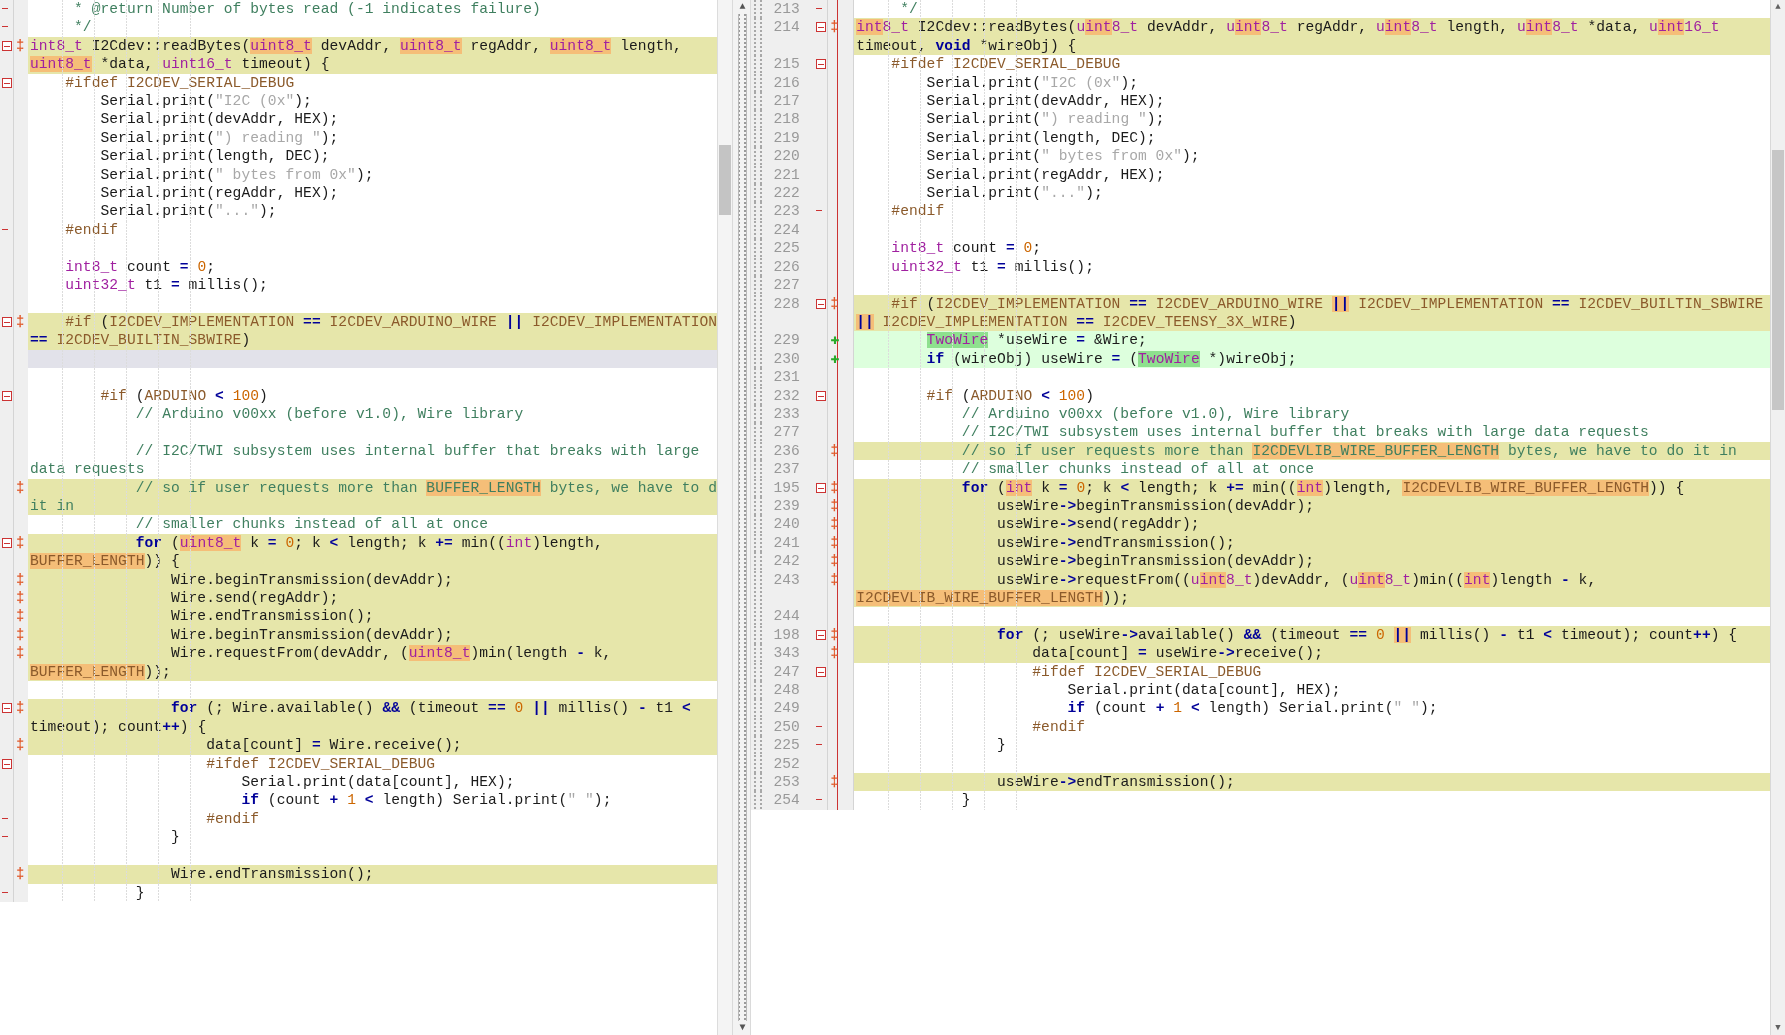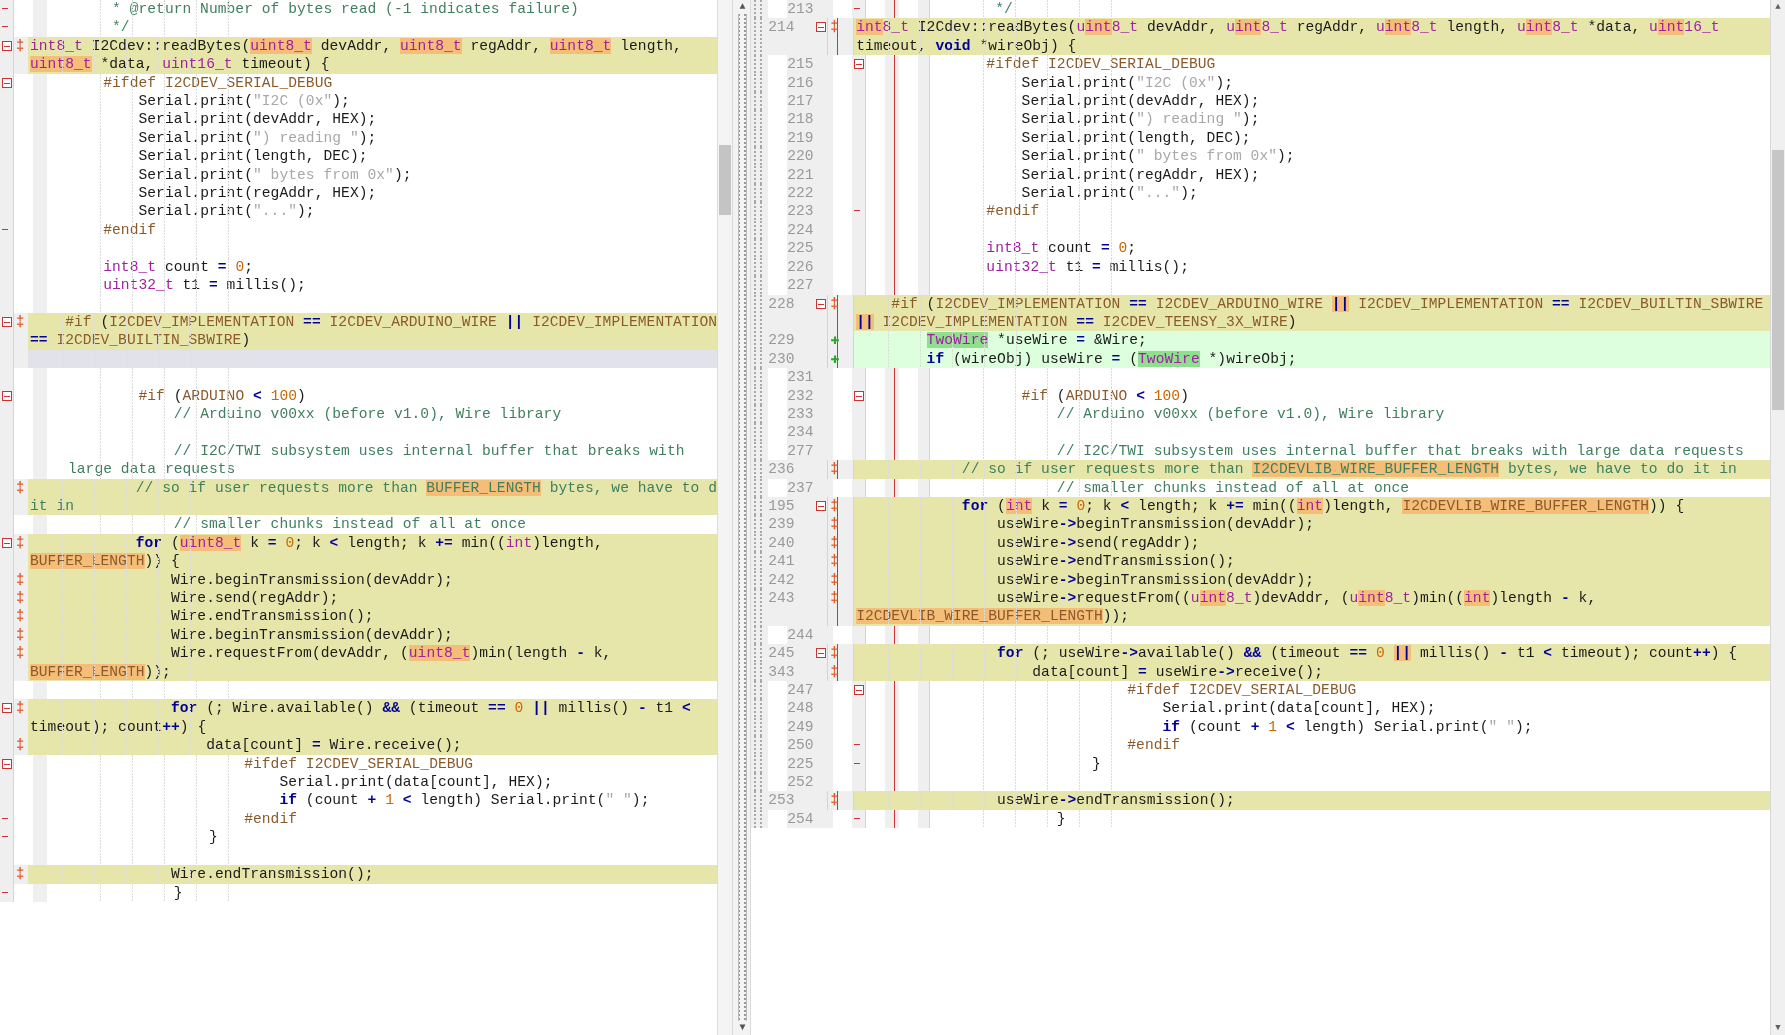--- a/index.html
+++ b/index.html
@@ -36,21 +36,21 @@
     border-right: 1px solid #d4d4d4;
     position: relative;
   }
   .gut-change {
     width: 14px; flex: 0 0 14px;
     position: relative;
     background: transparent;
   }
   .gut-linenum {
     width: 46px; flex: 0 0 46px;
-    text-align: left;
+    text-align: center;
     padding-right: 9px;
     color: #999999;
     font-size: 14.6px;
     line-height: 18.4px;
     background: #efefef;
     user-select: none;
   }
   .gut-marks {
     width: 58px; flex: 0 0 58px;
     background: #efefef;
@@ -69,21 +69,21 @@
     font-size: 14.6px;
     line-height: 18.4px;
     color: #1b1b1b;
     white-space: pre-wrap;
     padding-left: 2px;
     position: relative;
     letter-spacing: 0.05px;
   }
 
   
-  .bg-none    { background: #ffffff; gap: 19px; }
+  .bg-none    { background: #ffffff; }
   .bg-changed { background: #e6e6aa; }
   .bg-added   { background: #ddffdd; }
   .bg-gapfill { background: #e2e2ea; }
 
   
   .t-type    { color: #a020a0; }
   .t-kw      { color: #000099; font-weight: bold; }
   .t-str     { color: #a8a8a8; }
   .t-num     { color: #cc6600; }
   .t-cmt     { color: #3f7f5f; }
@@ -727,32 +727,20 @@
           <div class="gut-change" style="background: rgb(239, 239, 239);">
             <div class="red-rail" style="left: 9px;"></div>
           </div>
           <div class="gut-marks" style="width: 12px; flex: 0 0 12px;"></div>
           <div class="code">            <span class="t-cmt">// Arduino v00xx (before v1.0), Wire library</span><div class="guide" style="left: 34px;"></div><div class="guide" style="left: 66px;"></div><div class="guide" style="left: 98px;"></div><div class="guide" style="left: 130px;"></div><div class="guide" style="left: 162px;"></div></div>
         </div>
         <div class="row bg-none">
           <div class="gut-mini">
             <div style="position:absolute;left:3px;top:0;bottom:0;width:9px;background-image:repeating-linear-gradient(to bottom,#a8a8a8 0 2px,transparent 2px 4px),repeating-linear-gradient(to bottom,#a8a8a8 0 2px,transparent 2px 4px);background-position:0 0,6px 0;background-size:2px 4px,2px 4px;background-repeat:repeat-y;"></div>
           </div>
-          <div class="gut-linenum">234</div>
-          <div class="gut-fold"></div>
-          <div class="gut-change" style="background: rgb(239, 239, 239);">
-            <div class="red-rail" style="left: 9px;"></div>
-          </div>
-          <div class="gut-marks" style="width: 12px; flex: 0 0 12px;"></div>
-          <div class="code">&nbsp;<div class="guide" style="left: 34px;"></div><div class="guide" style="left: 66px;"></div><div class="guide" style="left: 98px;"></div><div class="guide" style="left: 130px;"></div><div class="guide" style="left: 162px;"></div></div>
-        </div>
-        <div class="row bg-none">
-          <div class="gut-mini">
-            <div style="position:absolute;left:3px;top:0;bottom:0;width:9px;background-image:repeating-linear-gradient(to bottom,#a8a8a8 0 2px,transparent 2px 4px),repeating-linear-gradient(to bottom,#a8a8a8 0 2px,transparent 2px 4px);background-position:0 0,6px 0;background-size:2px 4px,2px 4px;background-repeat:repeat-y;"></div>
-          </div>
           <div class="gut-linenum">277</div>
           <div class="gut-fold"></div>
           <div class="gut-change" style="background: rgb(239, 239, 239);">
             <div class="red-rail" style="left: 9px;"></div>
           </div>
           <div class="gut-marks" style="width: 12px; flex: 0 0 12px;"></div>
           <div class="code">            <span class="t-cmt">// I2C/TWI subsystem uses internal buffer that breaks with large data requests</span><div class="guide" style="left: 34px;"></div><div class="guide" style="left: 66px;"></div><div class="guide" style="left: 98px;"></div><div class="guide" style="left: 130px;"></div><div class="guide" style="left: 162px;"></div></div>
         </div>
         <div class="row bg-changed">
           <div class="gut-mini">
@@ -868,21 +856,21 @@
           <div class="gut-change" style="background: rgb(239, 239, 239);">
             <div class="red-rail" style="left: 9px;"></div>
           </div>
           <div class="gut-marks" style="width: 12px; flex: 0 0 12px;"></div>
           <div class="code">&nbsp;<div class="guide" style="left: 34px;"></div><div class="guide" style="left: 66px;"></div><div class="guide" style="left: 98px;"></div><div class="guide" style="left: 130px;"></div><div class="guide" style="left: 162px;"></div></div>
         </div>
         <div class="row bg-changed">
           <div class="gut-mini">
             <div style="position:absolute;left:3px;top:0;bottom:0;width:9px;background-image:repeating-linear-gradient(to bottom,#a8a8a8 0 2px,transparent 2px 4px),repeating-linear-gradient(to bottom,#a8a8a8 0 2px,transparent 2px 4px);background-position:0 0,6px 0;background-size:2px 4px,2px 4px;background-repeat:repeat-y;"></div>
           </div>
-          <div class="gut-linenum">245</div>
+          <div class="gut-linenum">198</div>
           <div class="gut-fold">
             <div class="fold-box"></div>
           </div>
           <div class="gut-change" style="background: rgb(239, 239, 239);">
             <div class="red-rail" style="left: 9px;"></div>
             <div class="chg-mark">‡</div>
           </div>
           <div class="gut-marks" style="width: 12px; flex: 0 0 12px;"></div>
           <div class="code">                <span class="t-kw">for</span> (; <span class="t-plain">useWire</span><span class="t-kw">-</span><span class="t-kw">&gt;</span><span class="t-plain">available</span>() <span class="t-kw">&amp;&amp;</span> (<span class="t-plain">timeout</span> <span class="t-kw">==</span> <span class="t-num">0</span> <span class="t-kw"><span class="hl-word">||</span></span> <span class="t-plain">millis</span>() <span class="t-kw">-</span> <span class="t-plain">t1</span> <span class="t-kw">&lt;</span> <span class="t-plain">timeout</span>); <span class="t-plain">count</span><span class="t-kw">+</span><span class="t-kw">+</span>) {<div class="guide" style="left: 34px;"></div><div class="guide" style="left: 66px;"></div><div class="guide" style="left: 98px;"></div><div class="guide" style="left: 130px;"></div><div class="guide" style="left: 162px;"></div></div>
         </div>

